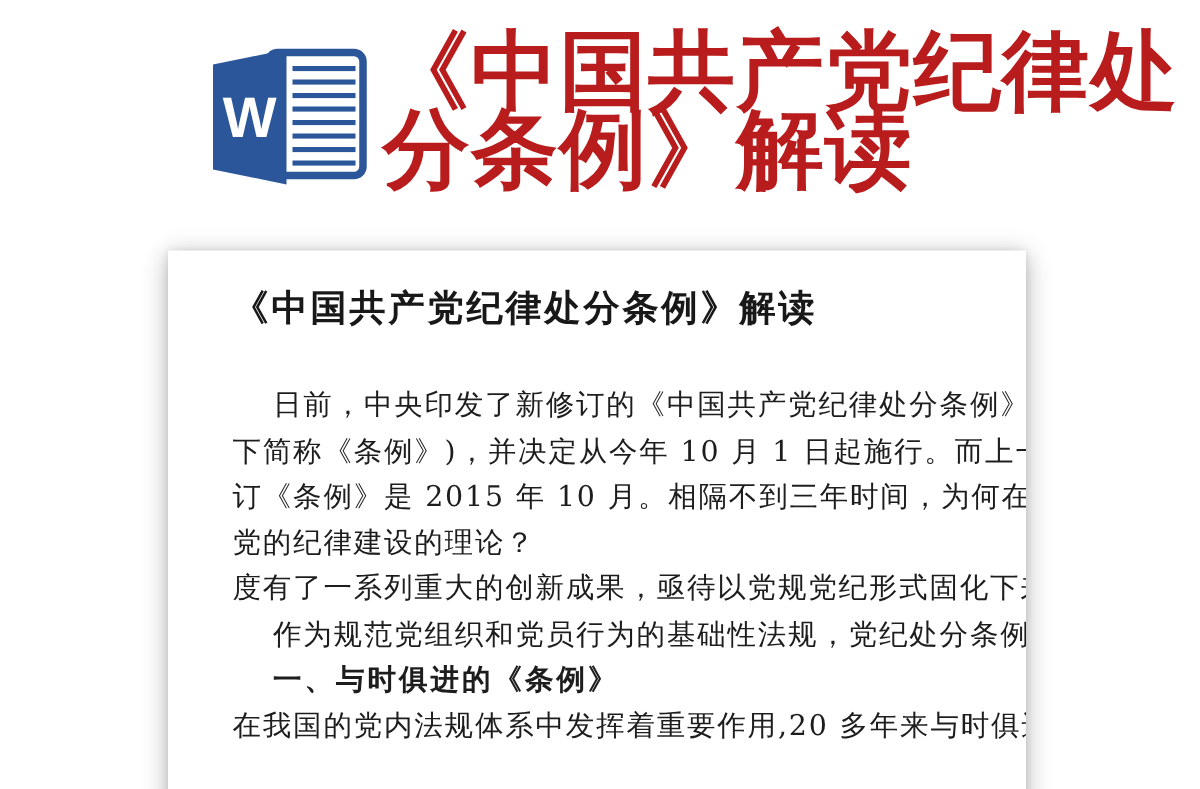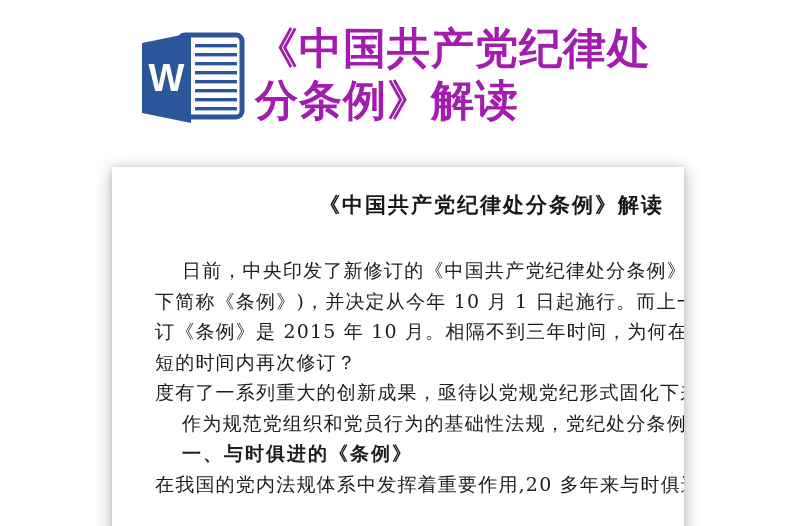--- a/index.html
+++ b/index.html
@@ -13,41 +13,41 @@
 
   
   .header { position: absolute; left: 0; top: 0; width: 800px; height: 152px; background: #ffffff; }
 
   .word-icon { position: absolute; left: 138px; top: 30px; width: 108px; height: 94px; }
 
   .header-title {
     position: absolute; left: 255px; top: 22px;
     font-family: "Liberation Sans", "DejaVu Sans", sans-serif;
     font-weight: 700;
-    font-size: 43px;
+    font-size: 58px;
     line-height: 52px;
-    color: #a21caf;
+    color: #b91c1c;
     letter-spacing: 1px;
     white-space: nowrap;
   }
 
   
   .doc-page {
     position: absolute; left: 112px; top: 167px;
     width: 572px; height: 400px;
     background: #ffffff;
     box-shadow: 0 3px 16px rgba(0,0,0,0.30), 0 0 5px rgba(0,0,0,0.10);
     overflow: hidden;
   }
   .doc-inner { padding: 23px 20px 0 43px; }
 
   .doc-title {
-    text-align: right;
+    text-align: left;
     font-family: "DejaVu Serif", "Liberation Serif", serif;
-    font-size: 21px;
+    font-size: 24px;
     font-weight: 600;
     line-height: 30px;
     color: #181818;
     letter-spacing: 2px;
     white-space: nowrap;
   }
 
   .doc-body {
     margin-top: 35px;
     font-family: "DejaVu Serif", "Liberation Serif", serif;
@@ -98,21 +98,21 @@
 
 <div class="doc-page">
   <div class="doc-inner">
 
     <div class="doc-title">《中国共产党纪律处分条例》解读</div>
 
     <div class="doc-body">
       <div class="doc-line indent">日前，中央印发了新修订的《中国共产党纪律处分条例》(以</div>
       <div class="doc-line">下简称《条例》)，并决定从今年 10 月 1 日起施行。而上一次修</div>
       <div class="doc-line">订《条例》是 2015 年 10 月。相隔不到三年时间，为何在这么</div>
-      <div class="doc-line">短的时间内再次修订？</div>
+      <div class="doc-line">党的纪律建设的理论？</div>
       <div class="doc-line">度有了一系列重大的创新成果，亟待以党规党纪形式固化下来。</div>
       <div class="doc-line indent">作为规范党组织和党员行为的基础性法规，党纪处分条例</div>
       <div class="doc-line indent bold">一、与时俱进的《条例》</div>
       <div class="doc-line">在我国的党内法规体系中发挥着重要作用,20 多年来与时俱进、</div>
     </div>
 
   </div>
 </div>
 
 </body></html>

